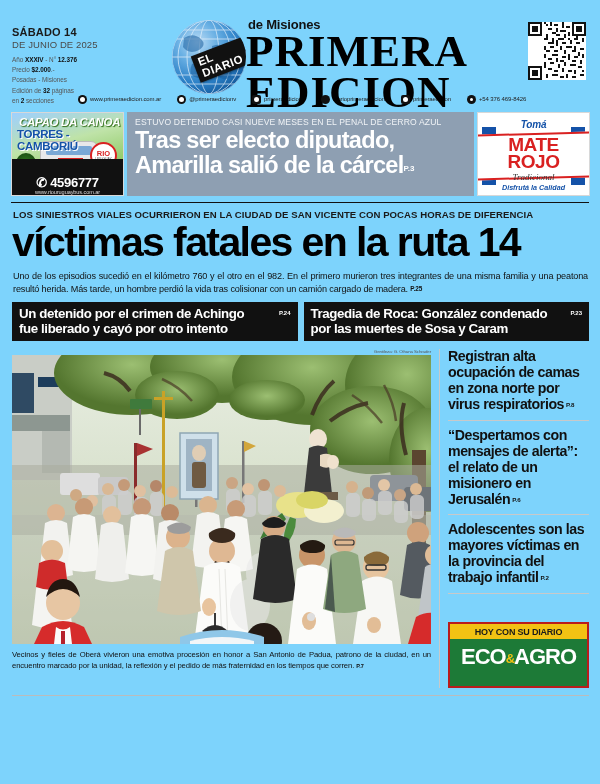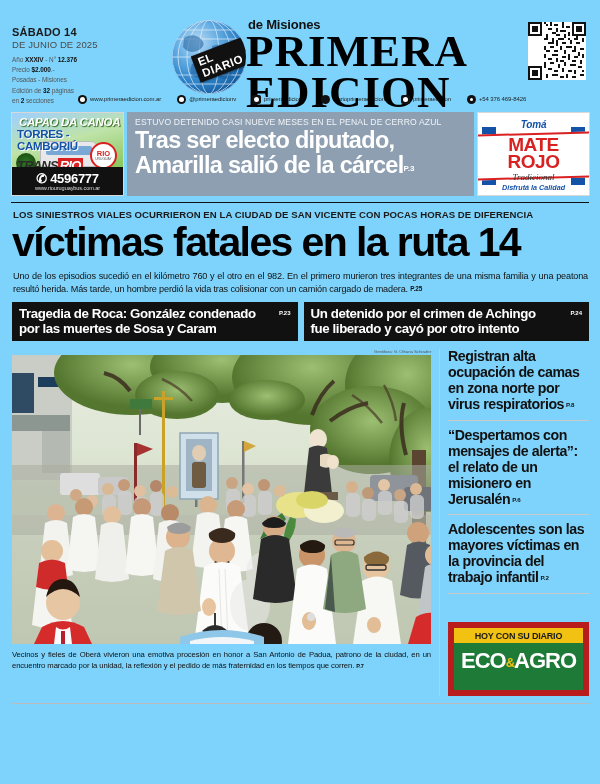--- a/index.html
+++ b/index.html
@@ -64,22 +64,22 @@
   .ad-umbrella:after{content:"";position:absolute;left:7px;top:15px;width:2px;height:13px;background:#444;}
   .ad-palm { position:absolute; bottom:22px; left:4px; width:20px;height:20px;border-radius:50%;
       background: radial-gradient(circle,#2f7a22 0%, #1d5214 70%); z-index:2;}
   .ad-transrio { position:absolute; bottom:22px; left:5px; font-size: 13px; font-weight: bold;
       color:#2b2b2b; letter-spacing:-.8px; font-style: italic; z-index:4; }
   .ad-transrio em { background:#d92121; color:#fff; font-style:italic; padding:0 2px; }
   .ad-riobadge { position:absolute; bottom:26px; right:6px; width:27px;height:27px;border-radius:50%;
       background:#fff; border:2px solid #d92121; z-index:5; display:flex;flex-direction:column;align-items:center;justify-content:center;}
   .ad-riobadge b{ font-size:7.5px;color:#d92121;line-height:1;}
   .ad-riobadge s{ font-size:3.4px;color:#555;text-decoration:none;line-height:1;}
-  .ad-phonebar { position:absolute; bottom:0; left:0; right:0; height:28px; background:#111; color:#fff;
-      display:flex; flex-direction:column; align-items:center; justify-content:center; z-index:6;}
+  .ad-phonebar { position:absolute; bottom:0; left:0; right:0; height:36px; background:#111; color:#fff;
+      display:flex; flex-direction:column; align-items:center; justify-content:flex-end; z-index:6;}
   .ad-phone { font-size: 13px; font-weight:bold; letter-spacing:-.3px; line-height:1; }
   .ad-web { font-size: 5.6px; color:#ddd; letter-spacing:-.1px; }
 
   .ad-center { flex: 1; background: #8e9fb2; color:#fff; position: relative; padding: 5px 8px 0 8px; overflow:hidden;}
   .ad-center-kicker { font-size: 8.6px; letter-spacing: .15px; color:#f0f3f6; font-weight: normal; margin-bottom: 1px; }
   .ad-center-h { font-size: 23.5px; font-weight: bold; line-height: 1.06; letter-spacing:-.7px; color:#fff; }
   .ad-center-h .pg { font-size: 8px; font-weight: bold; vertical-align: 2px; letter-spacing: 0; }
 
   .ad-right { width: 113px; flex: 0 0 113px; border:1px solid #d8d8d8; position:relative; overflow:hidden; background:#fff;}
   .mr-toma { position:absolute; top:6px; left:0; right:0; text-align:center; font-size:10px; font-weight:bold;
@@ -126,21 +126,21 @@
   .photo svg { position:absolute; top:0; left:0; }
   .photo-caption { font-size: 7.7px; line-height: 1.45; color:#111; padding-top: 5px; text-align: justify; letter-spacing:-.1px;}
   .photo-caption .pg { font-size: 5.6px; font-weight: bold; }
 
   .side-col { width: 150px; flex: 0 0 150px; border-left: 1px solid #c9c9c9; padding-left: 8px; }
   .side-item { padding-bottom: 7px; margin-bottom: 7px; border-bottom: 1px solid #c9c9c9; }
   .side-item:last-of-type { border-bottom: none; }
   .side-item .t { font-size: 14.2px; font-weight: bold; line-height: 1.12; color:#111; letter-spacing:-.45px; }
   .side-item .pg { font-size: 6.2px; font-weight: bold; vertical-align: 2px; letter-spacing: 0; margin-left: 2px;}
 
-  .eco-ad { border: 6px solid #b91c1c; margin-top: 28px; }
+  .eco-ad { border: 2px solid #b91c1c; margin-top: 28px; }
   .eco-top { background:#f2c213; text-align:center; font-size: 9px; font-weight: bold; color:#1a1a1a;
      padding: 3px 0 2px 0; letter-spacing:-.2px; }
   .eco-body { background:#1d7a37; text-align:center; padding: 5px 0 16px 0; }
   .eco-logo { font-size: 22px; font-weight: bold; color:#fff; letter-spacing:-1px; }
   .eco-logo .amp { font-size: 13px; color:#f2c213; vertical-align: 1px; }
   .foot-rule { height:1px; background:#bbb; margin: 7px 11px 0 12px; }
 </style>
 </head>
 <body>
 
@@ -369,30 +369,30 @@
     <div>víctimas fatales en la ruta 14</div>
   </div>
   <div class="main-lead">
     <span>Uno de los episodios sucedió en el kilómetro 760 y el otro en el 982. En el primero murieron tres integrantes de una misma familia y una peatona resultó herida. Más tarde, un hombre perdió la vida tras colisionar con un camión cargado de madera.</span>
     <span class="pg">P.25</span>
   </div>
 
   <div class="dual">
     <div class="dual-box">
       <div class="t">
+        <span class="pg">P.24</span>
+        <div>Un detenido por el crimen de Achingo</div>
+        <div>fue liberado y cayó por otro intento</div>
+      </div>
+    </div>
+    <div class="dual-box">
+      <div class="t">
         <span class="pg">P.23</span>
         <div>Tragedia de Roca: González condenado</div>
         <div>por las muertes de Sosa y Caram</div>
-      </div>
-    </div>
-    <div class="dual-box">
-      <div class="t">
-        <span class="pg">P.24</span>
-        <div>Un detenido por el crimen de Achingo</div>
-        <div>fue liberado y cayó por otro intento</div>
       </div>
     </div>
   </div>
 
   <div class="bottom">
 
     <div class="photo-col">
       <div class="photo-credit">Gentileza: G. Oihana Schrader</div>
       <div class="photo">
         <svg width="430" height="289" viewBox="0 0 430 289">

